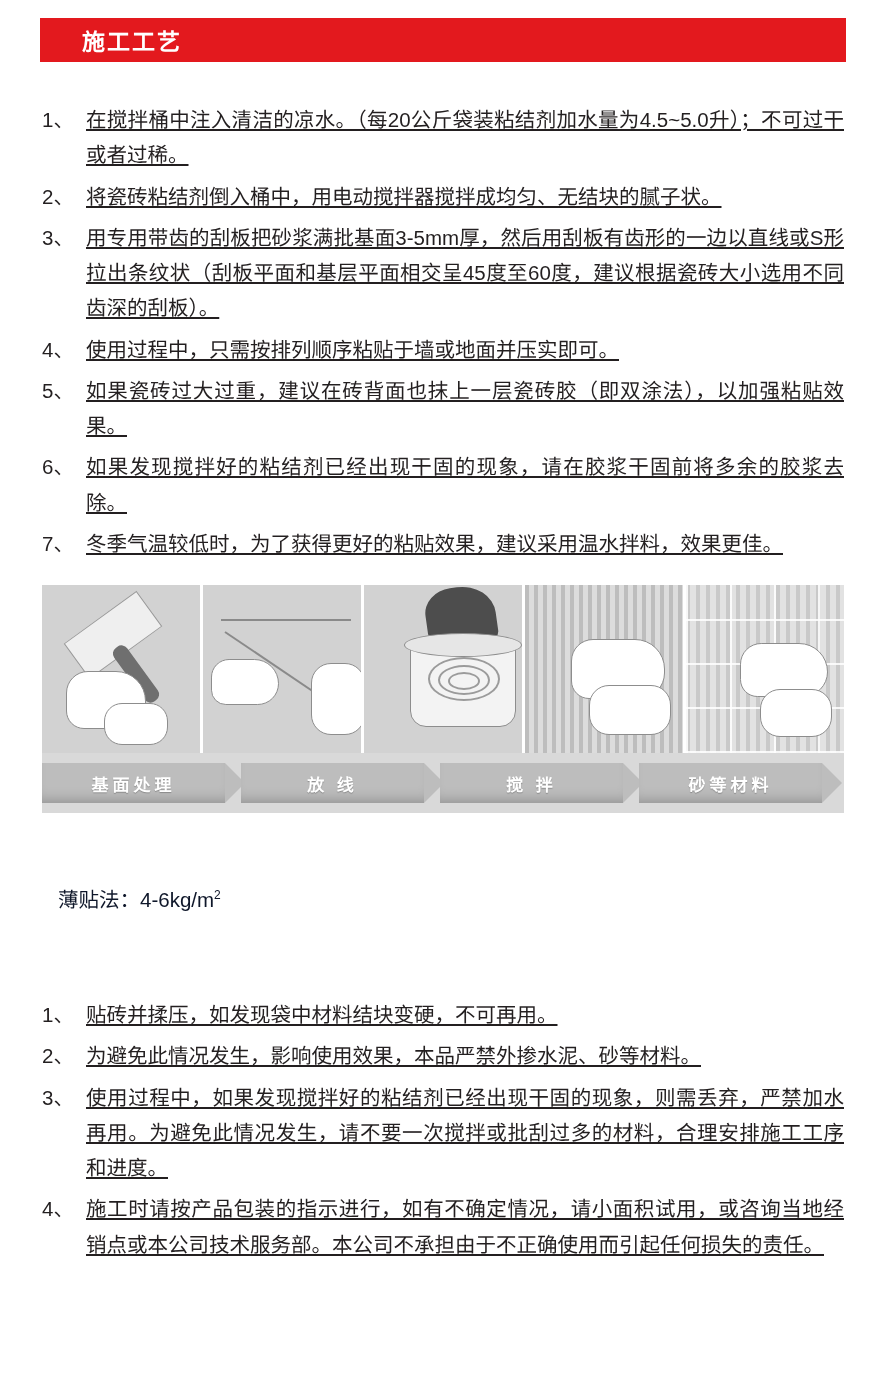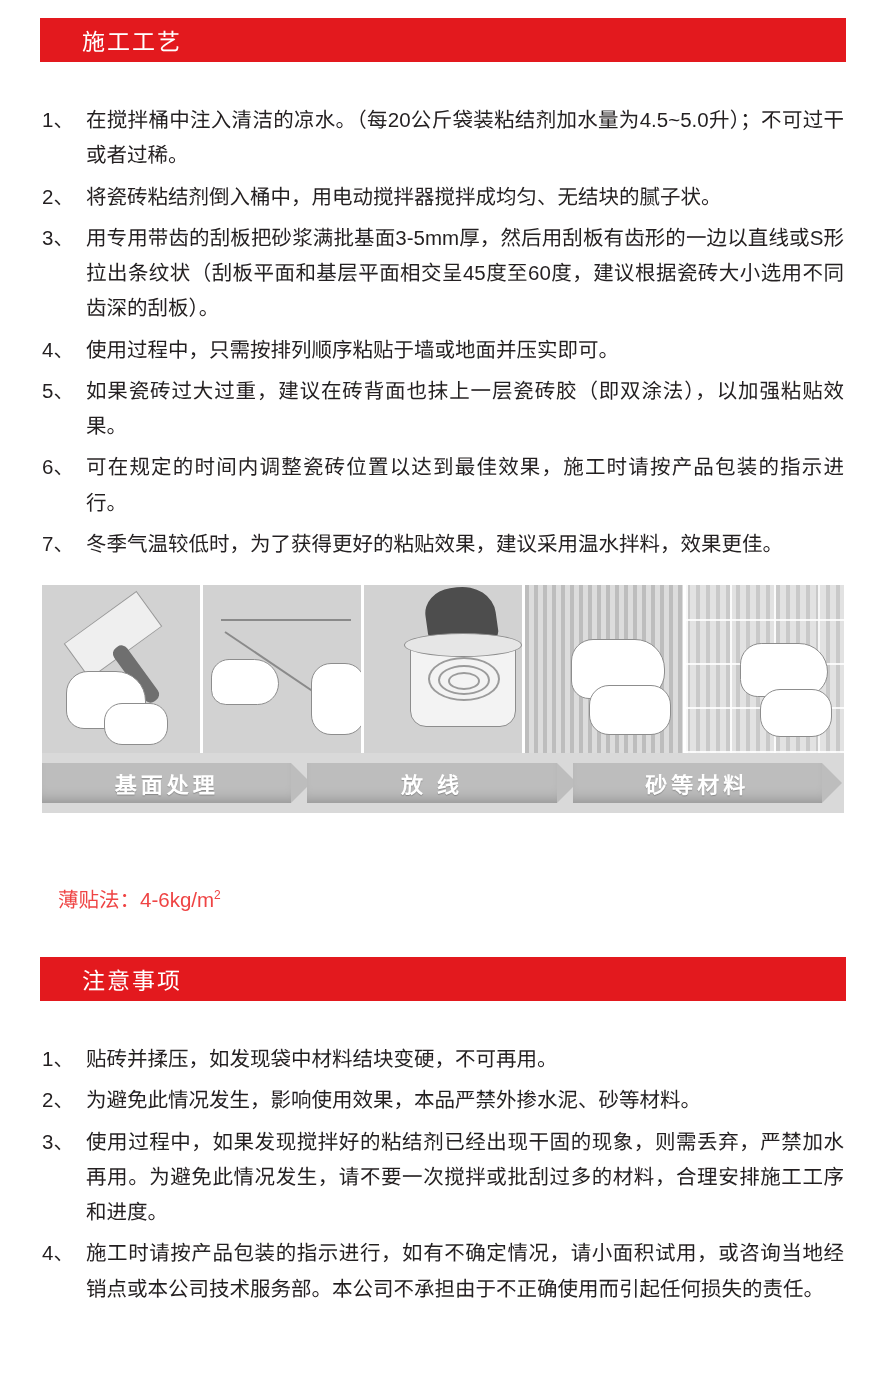--- a/index.html
+++ b/index.html
@@ -26,21 +26,21 @@
   .section-bar {
     background: #e3191e;
     height: 44px;
     display: flex;
     align-items: center;
     margin: 0 40px 0 40px;
   }
   .section-bar .bar-title {
     color: #ffffff;
     font-size: 23px;
-    font-weight: normal;
+    font-weight: bold;
     letter-spacing: 2px;
     padding-left: 42px;
   }
 
   
   .list {
     margin: 0 42px 0 42px;
     padding: 0;
   }
   .list-item {
@@ -52,20 +52,21 @@
   }
   .list-item .num {
     flex: 0 0 auto;
     width: 44px;
     text-align: left;
     white-space: nowrap;
   }
   .list-item .txt {
     flex: 1 1 auto;
     text-align: justify;
+    text-decoration: underline;
   }
 
   
   .process {
     margin: 24px 42px 0 42px;
     height: 228px;
     position: relative;
     background: #d9d9d9;
     overflow: hidden;
   }
@@ -109,21 +110,21 @@
     right: -20px;
     top: 50%;
     transform: translateY(-50%);
     width: 0; height: 0;
     border-top: 20px solid transparent;
     border-bottom: 20px solid transparent;
     border-left: 20px solid #bdbdbd;
   }
   .arrow .arrow-label {
     color: #ffffff;
-    font-size: 22px;
+    font-size: 17px;
     font-weight: bold;
     letter-spacing: 4px;
     white-space: nowrap;
     text-shadow: 0 1px 1px rgba(0,0,0,.25);
   }
   .arrow:last-child { margin-right: 22px; }
 
   
   .trowel-blade {
     position: absolute;
@@ -208,21 +209,21 @@
     background:
       repeating-linear-gradient(90deg, rgba(255,255,255,.85) 0 2px, transparent 2px 44px),
       repeating-linear-gradient(0deg, rgba(255,255,255,.85) 0 2px, transparent 2px 44px),
       repeating-linear-gradient(90deg, #c9c9c9 0 4px, #e2e2e2 4px 10px);
   }
 
   
   .usage-text {
     margin: 26px 16px 0 58px;
     font-size: 20.5px;
-    color: #ef4444;
+    color: #0f172a;
   }
   .usage-text sup { font-size: 12px; vertical-align: super; }
 
   .gap-sm { height: 18px; }
   .gap-md { height: 34px; }
   .gap-lg { height: 44px; }
 </style>
 </head>
 <body>
 
@@ -252,21 +253,21 @@
     <div class="list-item">
       <span class="num">4、</span>
       <span class="txt">使用过程中，只需按排列顺序粘贴于墙或地面并压实即可。</span>
     </div>
     <div class="list-item">
       <span class="num">5、</span>
       <span class="txt">如果瓷砖过大过重，建议在砖背面也抹上一层瓷砖胶（即双涂法），以加强粘贴效果。</span>
     </div>
     <div class="list-item">
       <span class="num">6、</span>
-      <span class="txt">可在规定的时间内调整瓷砖位置以达到最佳效果，施工时请按产品包装的指示进行。</span>
+      <span class="txt">如果发现搅拌好的粘结剂已经出现干固的现象，请在胶浆干固前将多余的胶浆去除。</span>
     </div>
     <div class="list-item">
       <span class="num">7、</span>
       <span class="txt">冬季气温较低时，为了获得更好的粘贴效果，建议采用温水拌料，效果更佳。</span>
     </div>
   </div>
 
   <div class="process">
     <div class="proc-panels">
 
@@ -308,37 +309,37 @@
     </div>
 
     <div class="proc-arrows">
       <div class="arrow">
         <span class="arrow-label">基面处理</span>
       </div>
       <div class="arrow">
         <span class="arrow-label">放  线</span>
       </div>
       <div class="arrow">
+        <span class="arrow-label">搅  拌</span>
+      </div>
+      <div class="arrow">
         <span class="arrow-label">砂等材料</span>
       </div>
     </div>
   </div>
 
   <div class="gap-lg"></div>
 
 
   <div class="usage-text">
     <span>薄贴法：4-6kg/m</span><sup>2</sup>
   </div>
 
   <div class="gap-lg"></div>
 
-  <div class="section-bar">
-    <span class="bar-title">注意事项</span>
-  </div>
 
   <div class="gap-md"></div>
 
   <div class="list">
     <div class="list-item">
       <span class="num">1、</span>
       <span class="txt">贴砖并揉压，如发现袋中材料结块变硬，不可再用。</span>
     </div>
     <div class="list-item">
       <span class="num">2、</span>

